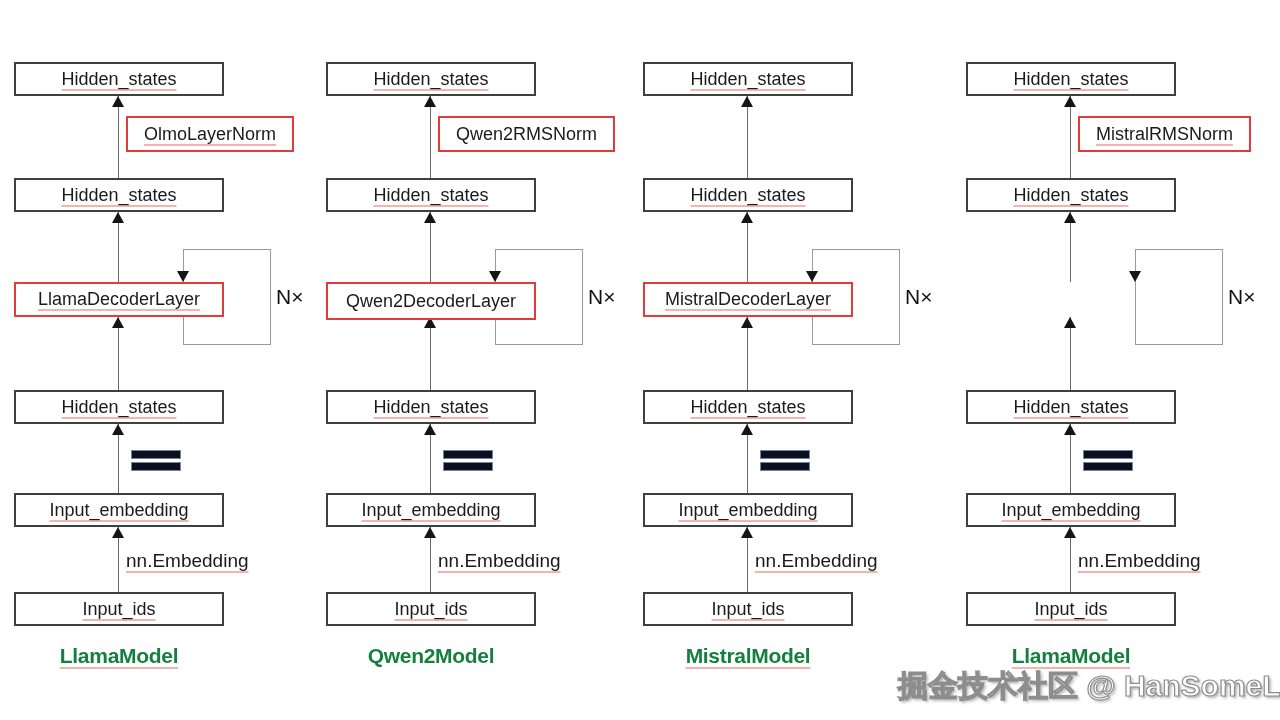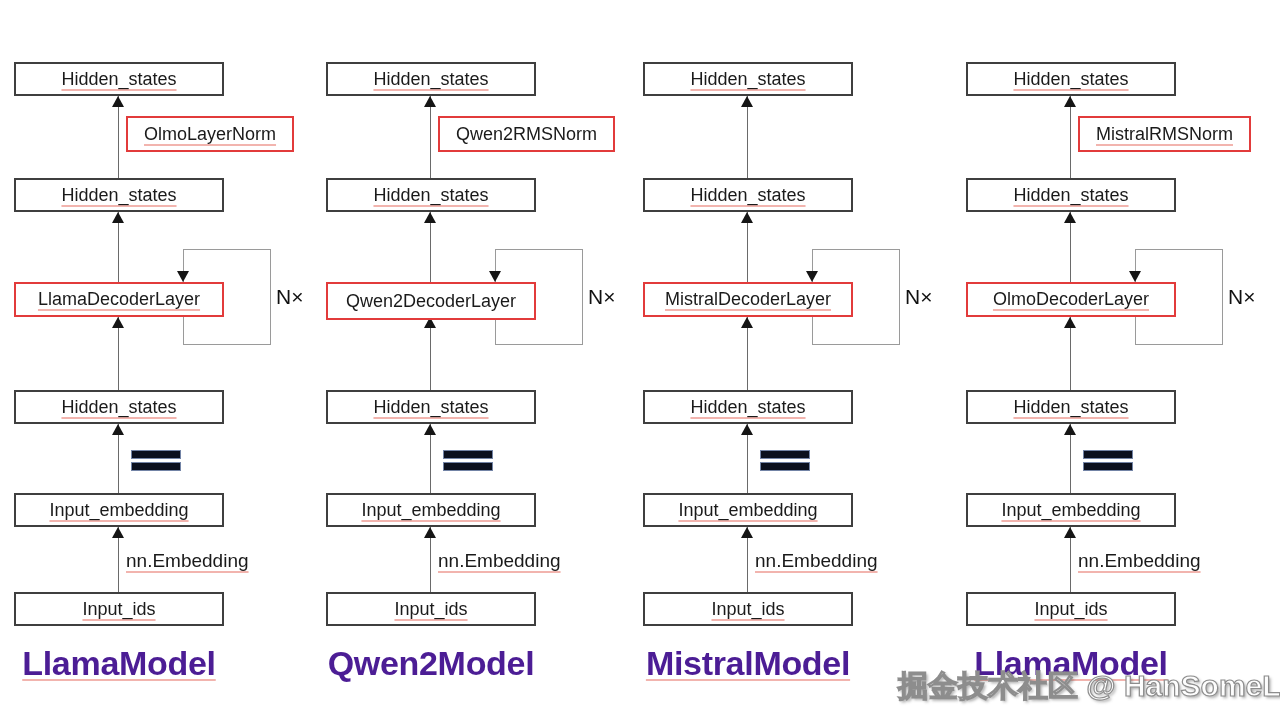--- a/index.html
+++ b/index.html
@@ -23,21 +23,21 @@
   .spell{text-decoration:underline;text-decoration-color:var(--pink);text-decoration-thickness:2px;text-underline-offset:4px;}
   [data-underlined="true"]{text-decoration:underline;text-decoration-color:var(--pink);text-decoration-thickness:2px;text-underline-offset:4px;}
   .vline{position:absolute;left:104px;width:1px;background:var(--line);z-index:0;}
   .arrow-up{position:absolute;left:98px;width:0;height:0;border-left:6px solid transparent;border-right:6px solid transparent;border-bottom:11px solid #151515;z-index:1;}
   .arrow-down{position:absolute;left:163px;top:271px;width:0;height:0;border-left:6px solid transparent;border-right:6px solid transparent;border-top:11px solid #151515;z-index:3;}
   .loop-rect{position:absolute;left:169px;top:249px;width:88px;height:96px;border:1.5px solid var(--loop);background:transparent;z-index:1;}
   .nx{position:absolute;left:262px;top:285px;font-size:21px;color:#111;white-space:nowrap;}
   .equals{position:absolute;left:117px;top:450px;z-index:2;}
   .equals .bar{width:50px;height:9px;background:var(--eq-fill);border:1px solid var(--eq-rim);margin-bottom:3px;}
   .fn-label{position:absolute;left:112px;top:550px;font-size:19px;color:var(--ink);white-space:nowrap;}
-  .model-title{position:absolute;left:0;top:644px;width:210px;text-align:center;font-size:34px;font-weight:bold;color:#4c1d95;letter-spacing:-0.3px;white-space:nowrap;}
+  .model-title{position:absolute;left:0;top:644px;width:210px;text-align:center;font-size:21px;font-weight:bold;color:#15803d;letter-spacing:-0.3px;white-space:nowrap;}
   .watermark{position:absolute;left:898px;top:666px;font-size:30px;font-weight:bold;color:#fdfdfd;-webkit-text-stroke:1.2px #8d8d8d;text-shadow:2px 2px 3px rgba(70,70,70,0.45);white-space:nowrap;z-index:10;}
 </style>
 </head>
 <body>
 
 <div class="canvas">
 
   <div class="column" style="left:14px">
     <div class="box" style="top:62px">
       <span class="lbl spell">Hidden_states</span>
@@ -172,23 +172,20 @@
     <div class="arrow-up" style="top:96px"></div>
     <div class="box red norm" style="top:116px">
       <span class="lbl" data-underlined="true">MistralRMSNorm</span>
     </div>
     <div class="box" style="top:178px">
       <span class="lbl spell">Hidden_states</span>
     </div>
     <div class="vline" style="top:212px;height:70px"></div>
     <div class="arrow-up" style="top:212px"></div>
     <div class="loop-rect"></div>
-    <div class="box red" style="top:282px;height:35px">
-      <span class="lbl" data-underlined="true">OlmoDecoderLayer</span>
-    </div>
     <div class="arrow-down"></div>
     <div class="nx">N×</div>
     <div class="vline" style="top:317px;height:73px"></div>
     <div class="arrow-up" style="top:317px"></div>
     <div class="box" style="top:390px">
       <span class="lbl spell">Hidden_states</span>
     </div>
     <div class="vline" style="top:424px;height:69px"></div>
     <div class="arrow-up" style="top:424px"></div>
     <div class="equals">

